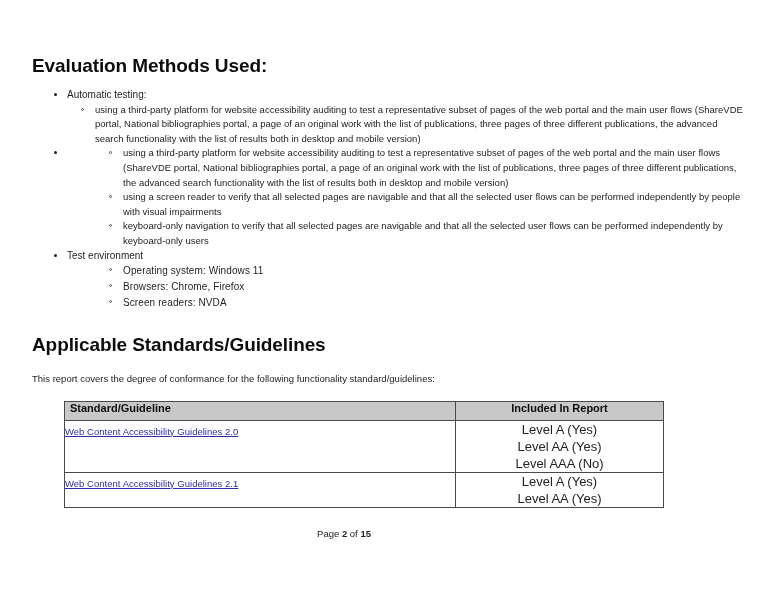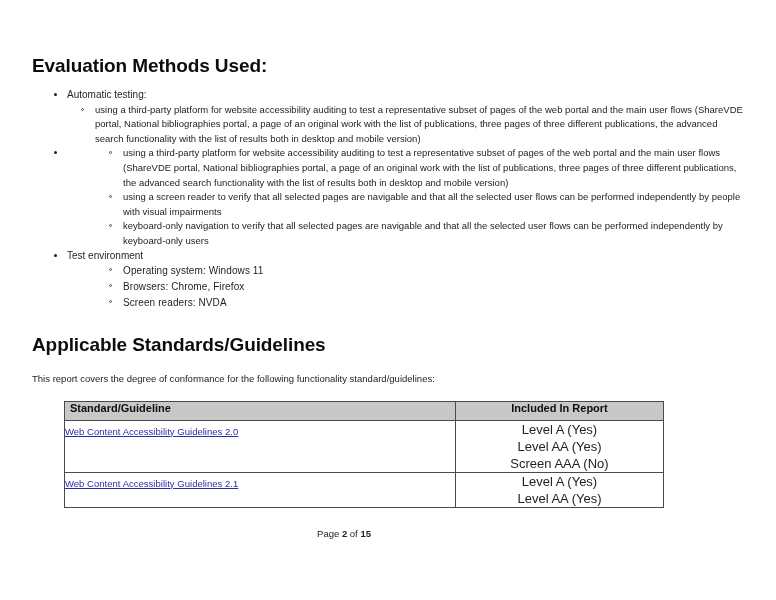--- a/index.html
+++ b/index.html
@@ -278,21 +278,21 @@
           </tr>
         </thead>
         <tbody>
           <tr>
             <td class="name-cell">
               <a class="std-link" href="#">Web Content Accessibility Guidelines 2.0</a>
             </td>
             <td class="levels-cell">
               <span class="level-line">Level A (Yes)</span>
               <span class="level-line">Level AA (Yes)</span>
-              <span class="level-line">Screen AAA (No)</span>
+              <span class="level-line">Level AAA (No)</span>
             </td>
           </tr>
           <tr>
             <td class="name-cell short">
               <a class="std-link" href="#">Web Content Accessibility Guidelines 2.1</a>
             </td>
             <td class="levels-cell">
               <span class="level-line">Level A (Yes)</span>
               <span class="level-line">Level AA (Yes)</span>
             </td>

